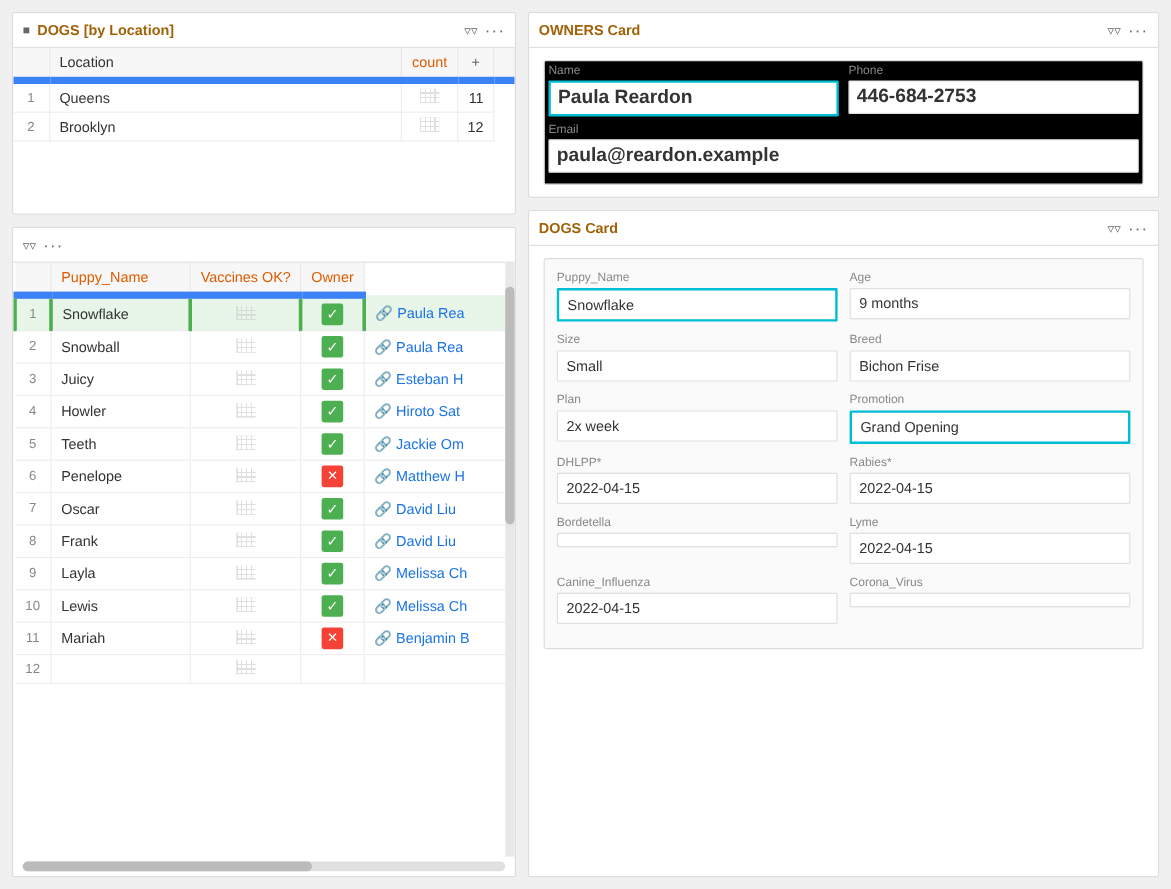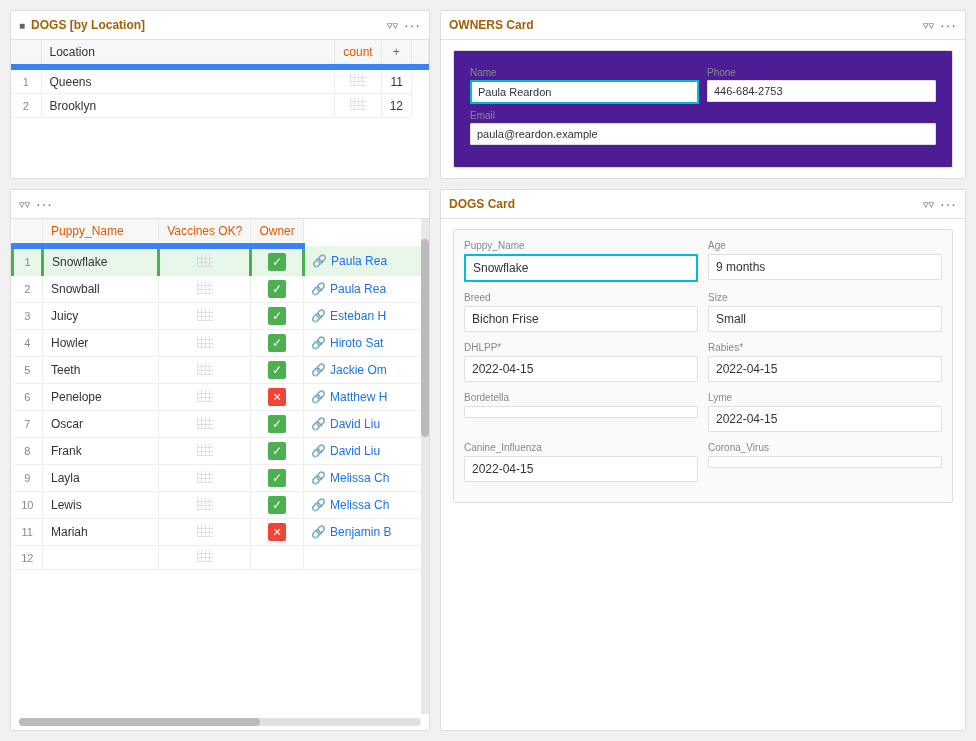--- a/index.html
+++ b/index.html
@@ -170,22 +170,22 @@
     }
 
     
     .card-body {
       padding: 10px 12px;
     }
 
     .card-form {
       border: 1px solid #ddd;
       border-radius: 2px;
-      padding: 16px;
-      background: #4c1d95;
+      padding: 3px;
+      background: #000000;
     }
 
     .form-row {
       display: flex;
       gap: 8px;
       margin-bottom: 6px;
     }
 
     .form-field {
       flex: 1;
@@ -194,24 +194,25 @@
     .field-label {
       font-size: 10px;
       color: #888;
       margin-bottom: 2px;
     }
 
     .field-value {
       border: 1px solid #c8e6c9;
       background: #fff;
       padding: 4px 6px;
-      font-size: 11px;
+      font-size: 16px;
       border-radius: 1px;
       width: 100%;
       color: #333;
+      font-weight: bold;
     }
 
     .field-value.no-border {
       border: 1px solid #e0e0e0;
     }
 
     .field-value.highlighted {
       border: 2px solid #00bcd4;
       background: #fff;
     }
@@ -503,29 +504,39 @@
             <div class="dogs-field-value highlighted">Snowflake</div>
           </div>
           <div class="dogs-field">
             <div class="dogs-field-label">Age</div>
             <div class="dogs-field-value">9 months</div>
           </div>
         </div>
 
         <div class="dogs-form-row">
           <div class="dogs-field">
+            <div class="dogs-field-label">Size</div>
+            <div class="dogs-field-value">Small</div>
+          </div>
+          <div class="dogs-field">
             <div class="dogs-field-label">Breed</div>
             <div class="dogs-field-value">Bichon Frise</div>
           </div>
-          <div class="dogs-field">
-            <div class="dogs-field-label">Size</div>
-            <div class="dogs-field-value">Small</div>
-          </div>
-        </div>
-
+        </div>
+
+        <div class="dogs-form-row">
+          <div class="dogs-field">
+            <div class="dogs-field-label">Plan</div>
+            <div class="dogs-field-value">2x week</div>
+          </div>
+          <div class="dogs-field">
+            <div class="dogs-field-label">Promotion</div>
+            <div class="dogs-field-value promotion">Grand Opening</div>
+          </div>
+        </div>
 
         <div class="dogs-form-row">
           <div class="dogs-field">
             <div class="dogs-field-label">DHLPP*</div>
             <div class="dogs-field-value">2022-04-15</div>
           </div>
           <div class="dogs-field">
             <div class="dogs-field-label">Rabies*</div>
             <div class="dogs-field-value">2022-04-15</div>
           </div>

